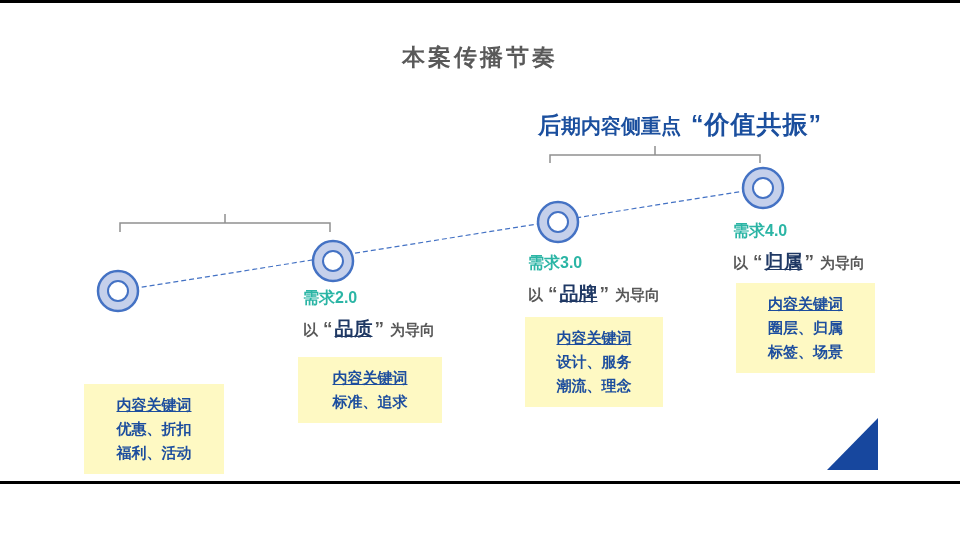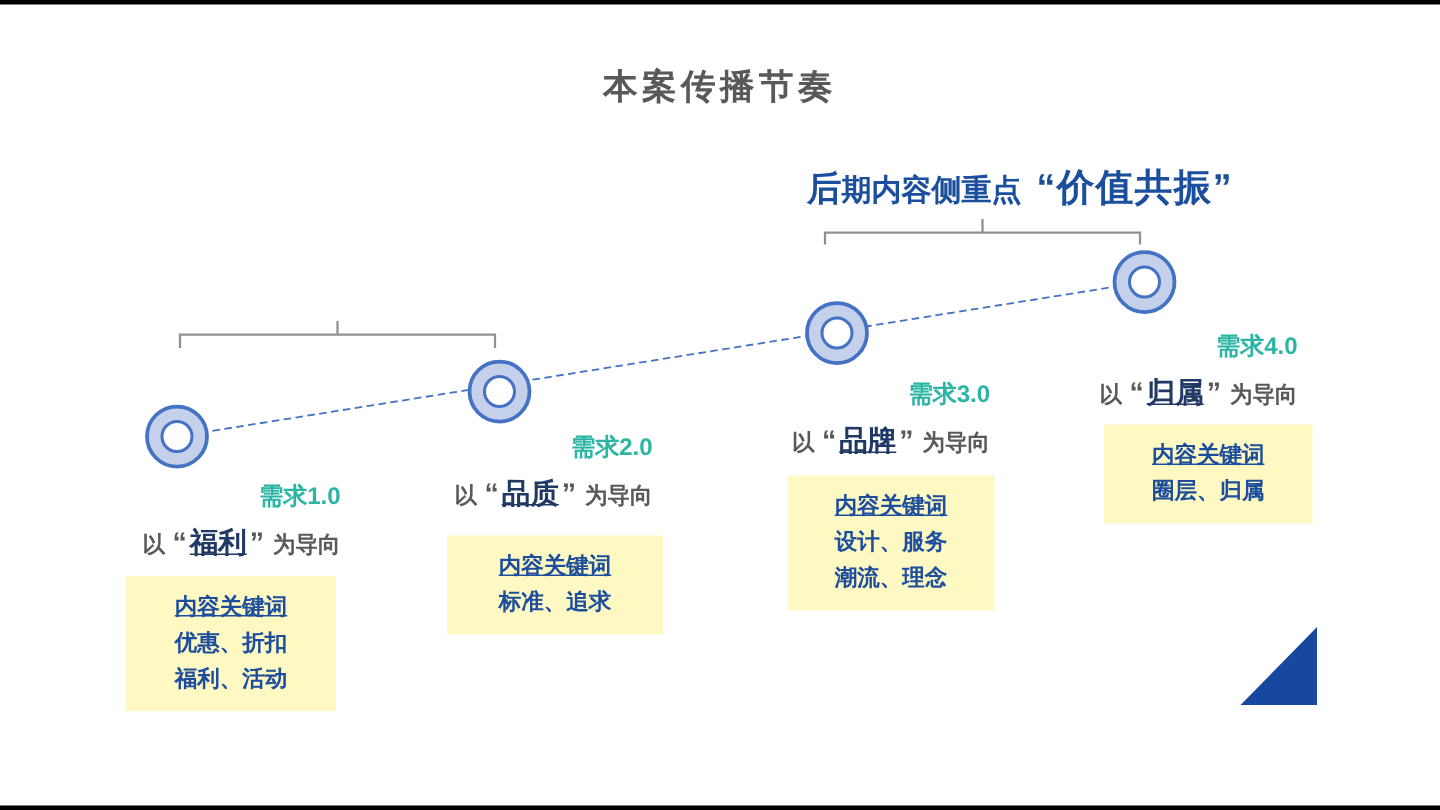--- a/index.html
+++ b/index.html
@@ -1,38 +1,38 @@
 <!DOCTYPE html>
 <html><head>
 <meta charset="utf-8">
 <style>
   html,body { margin:0; padding:0; background:#fff; }
   .slide {
-    position:relative; width:960px; height:540px; background:#ffffff;
+    position:relative; width:960px; height:484px; background:#ffffff;
     overflow:hidden; font-family:"Liberation Sans", sans-serif;
   }
   .edge-bar { position:absolute; left:0; width:960px; height:3px; background:#000; }
   .edge-bar.top { top:0; }
   .edge-bar.bottom { bottom:0; }
 
   .slide-title {
     position:absolute; top:42px; left:0; width:960px; text-align:center;
     font-size:23px; font-weight:bold; color:#595959; letter-spacing:3px;
   }
 
   .overlay { position:absolute; left:0; top:0; }
 
   .phase-label { position:absolute; white-space:nowrap; color:#1B4F9E; font-weight:bold; }
   .phase-label .lead { font-size:23px; }
   .phase-label .rest { font-size:20px; }
   .phase-label .hl   { font-size:25px; margin-left:10px; letter-spacing:1px; }
   .phase-1 { left:100px; top:174px; }
   .phase-2 { left:538px; top:108px; }
 
-  .milestone { position:absolute;text-align:right; }
+  .milestone { position:absolute; }
   .milestone .ms-name {
     font-size:16px; font-weight:bold; color:#2BB5A5; margin-bottom:7px;
   }
   .milestone .orient {
     font-size:15px; font-weight:bold; color:#595959; white-space:nowrap;
   }
   .milestone .orient .q  { font-size:19px; }
   .milestone .orient .kw { font-size:19px; color:#1F3864; text-decoration:underline; margin:16px 2px; }
   .milestone .orient .pre { margin-right:5px; }
   .milestone .orient .suf { margin-left:6px; }
@@ -85,26 +85,20 @@
     </g>
 
     <path d="M827,470 L878,418 L878,470 Z" fill="#17479E"></path>
   </svg>
 
 
   <div class="phase-label phase-2">
     <span class="lead">后</span><span class="rest">期内容侧重点</span><span class="hl">“价值共振”</span>
   </div>
 
-  <div class="milestone ms-1">
-    <div class="ms-name">需求1.0</div>
-    <div class="orient">
-      <span class="pre">以</span><span class="q">“</span><span class="kw">福利</span><span class="q">”</span><span class="suf">为导向</span>
-    </div>
-  </div>
 
   <div class="milestone ms-2">
     <div class="ms-name">需求2.0</div>
     <div class="orient">
       <span class="pre">以</span><span class="q">“</span><span class="kw">品质</span><span class="q">”</span><span class="suf">为导向</span>
     </div>
   </div>
 
   <div class="milestone ms-3">
     <div class="ms-name">需求3.0</div>
@@ -133,16 +127,17 @@
 
   <div class="kbox kbox-3">
     <div class="bt">内容关键词</div>
     <div>设计、服务</div>
     <div>潮流、理念</div>
   </div>
 
   <div class="kbox kbox-4">
     <div class="bt">内容关键词</div>
     <div>圈层、归属</div>
+    <div>标签、场景</div>
   </div>
 
   <div class="edge-bar bottom"></div>
 </div>
 
 </body></html>

